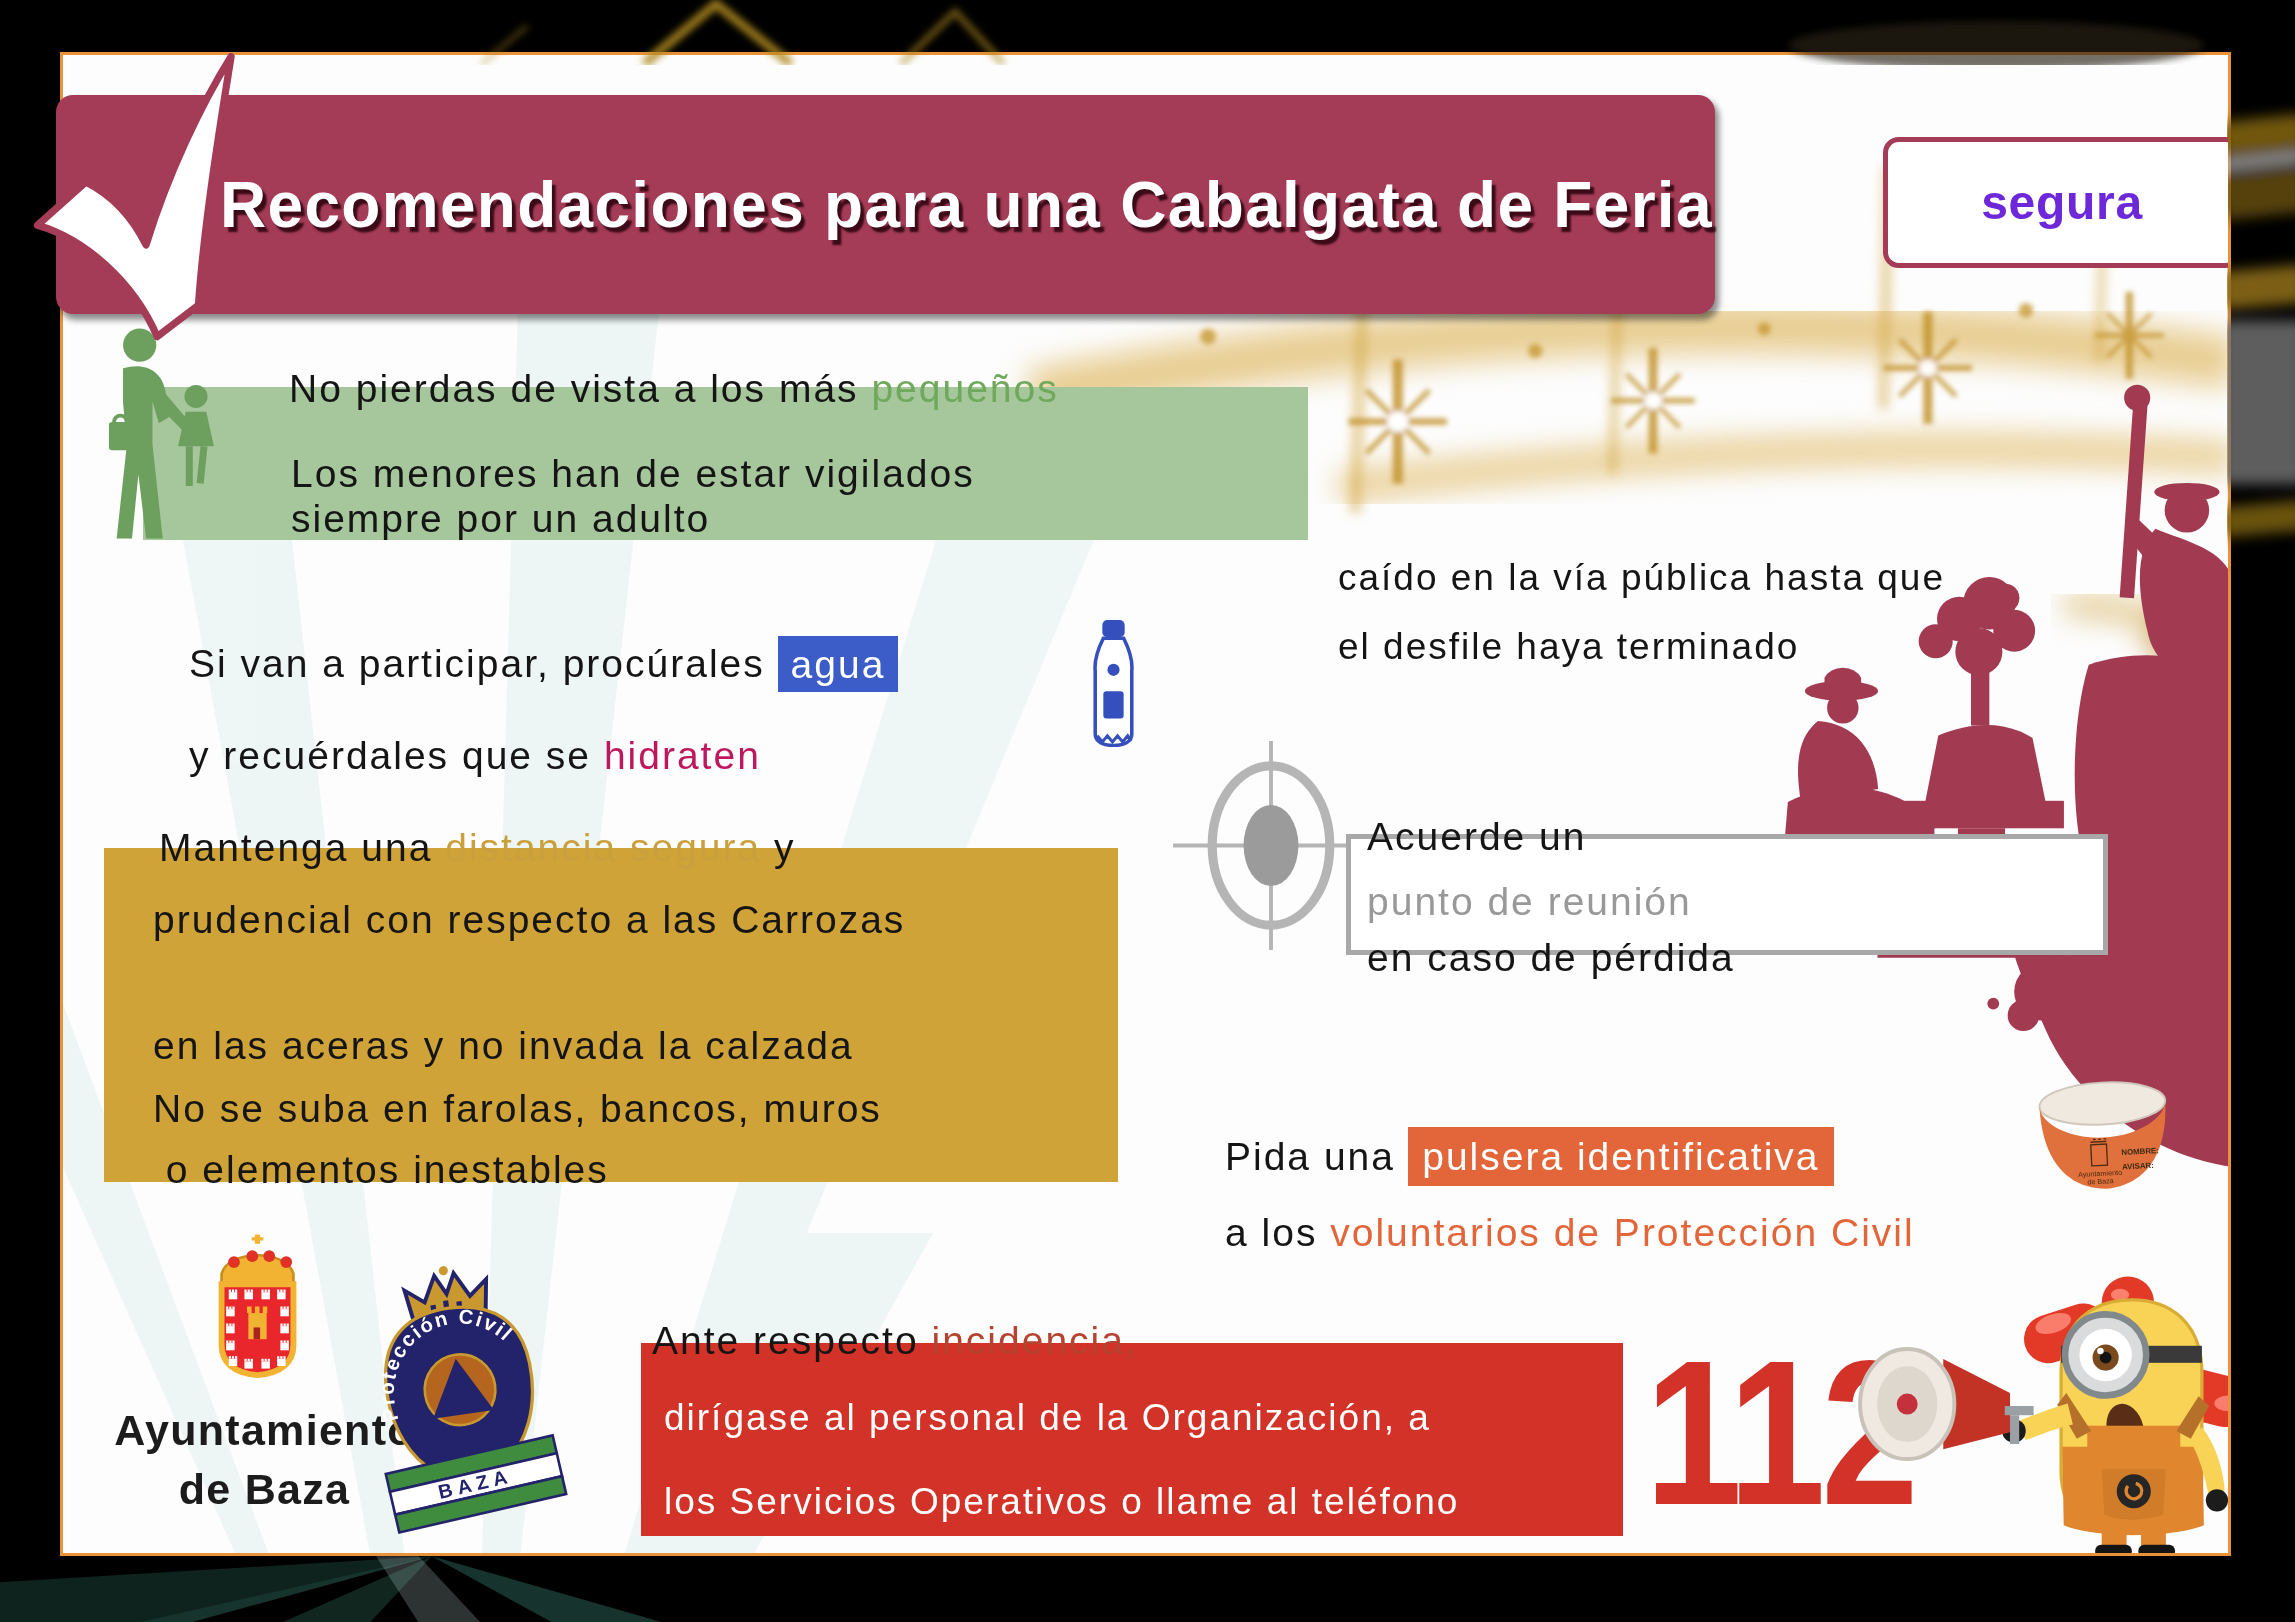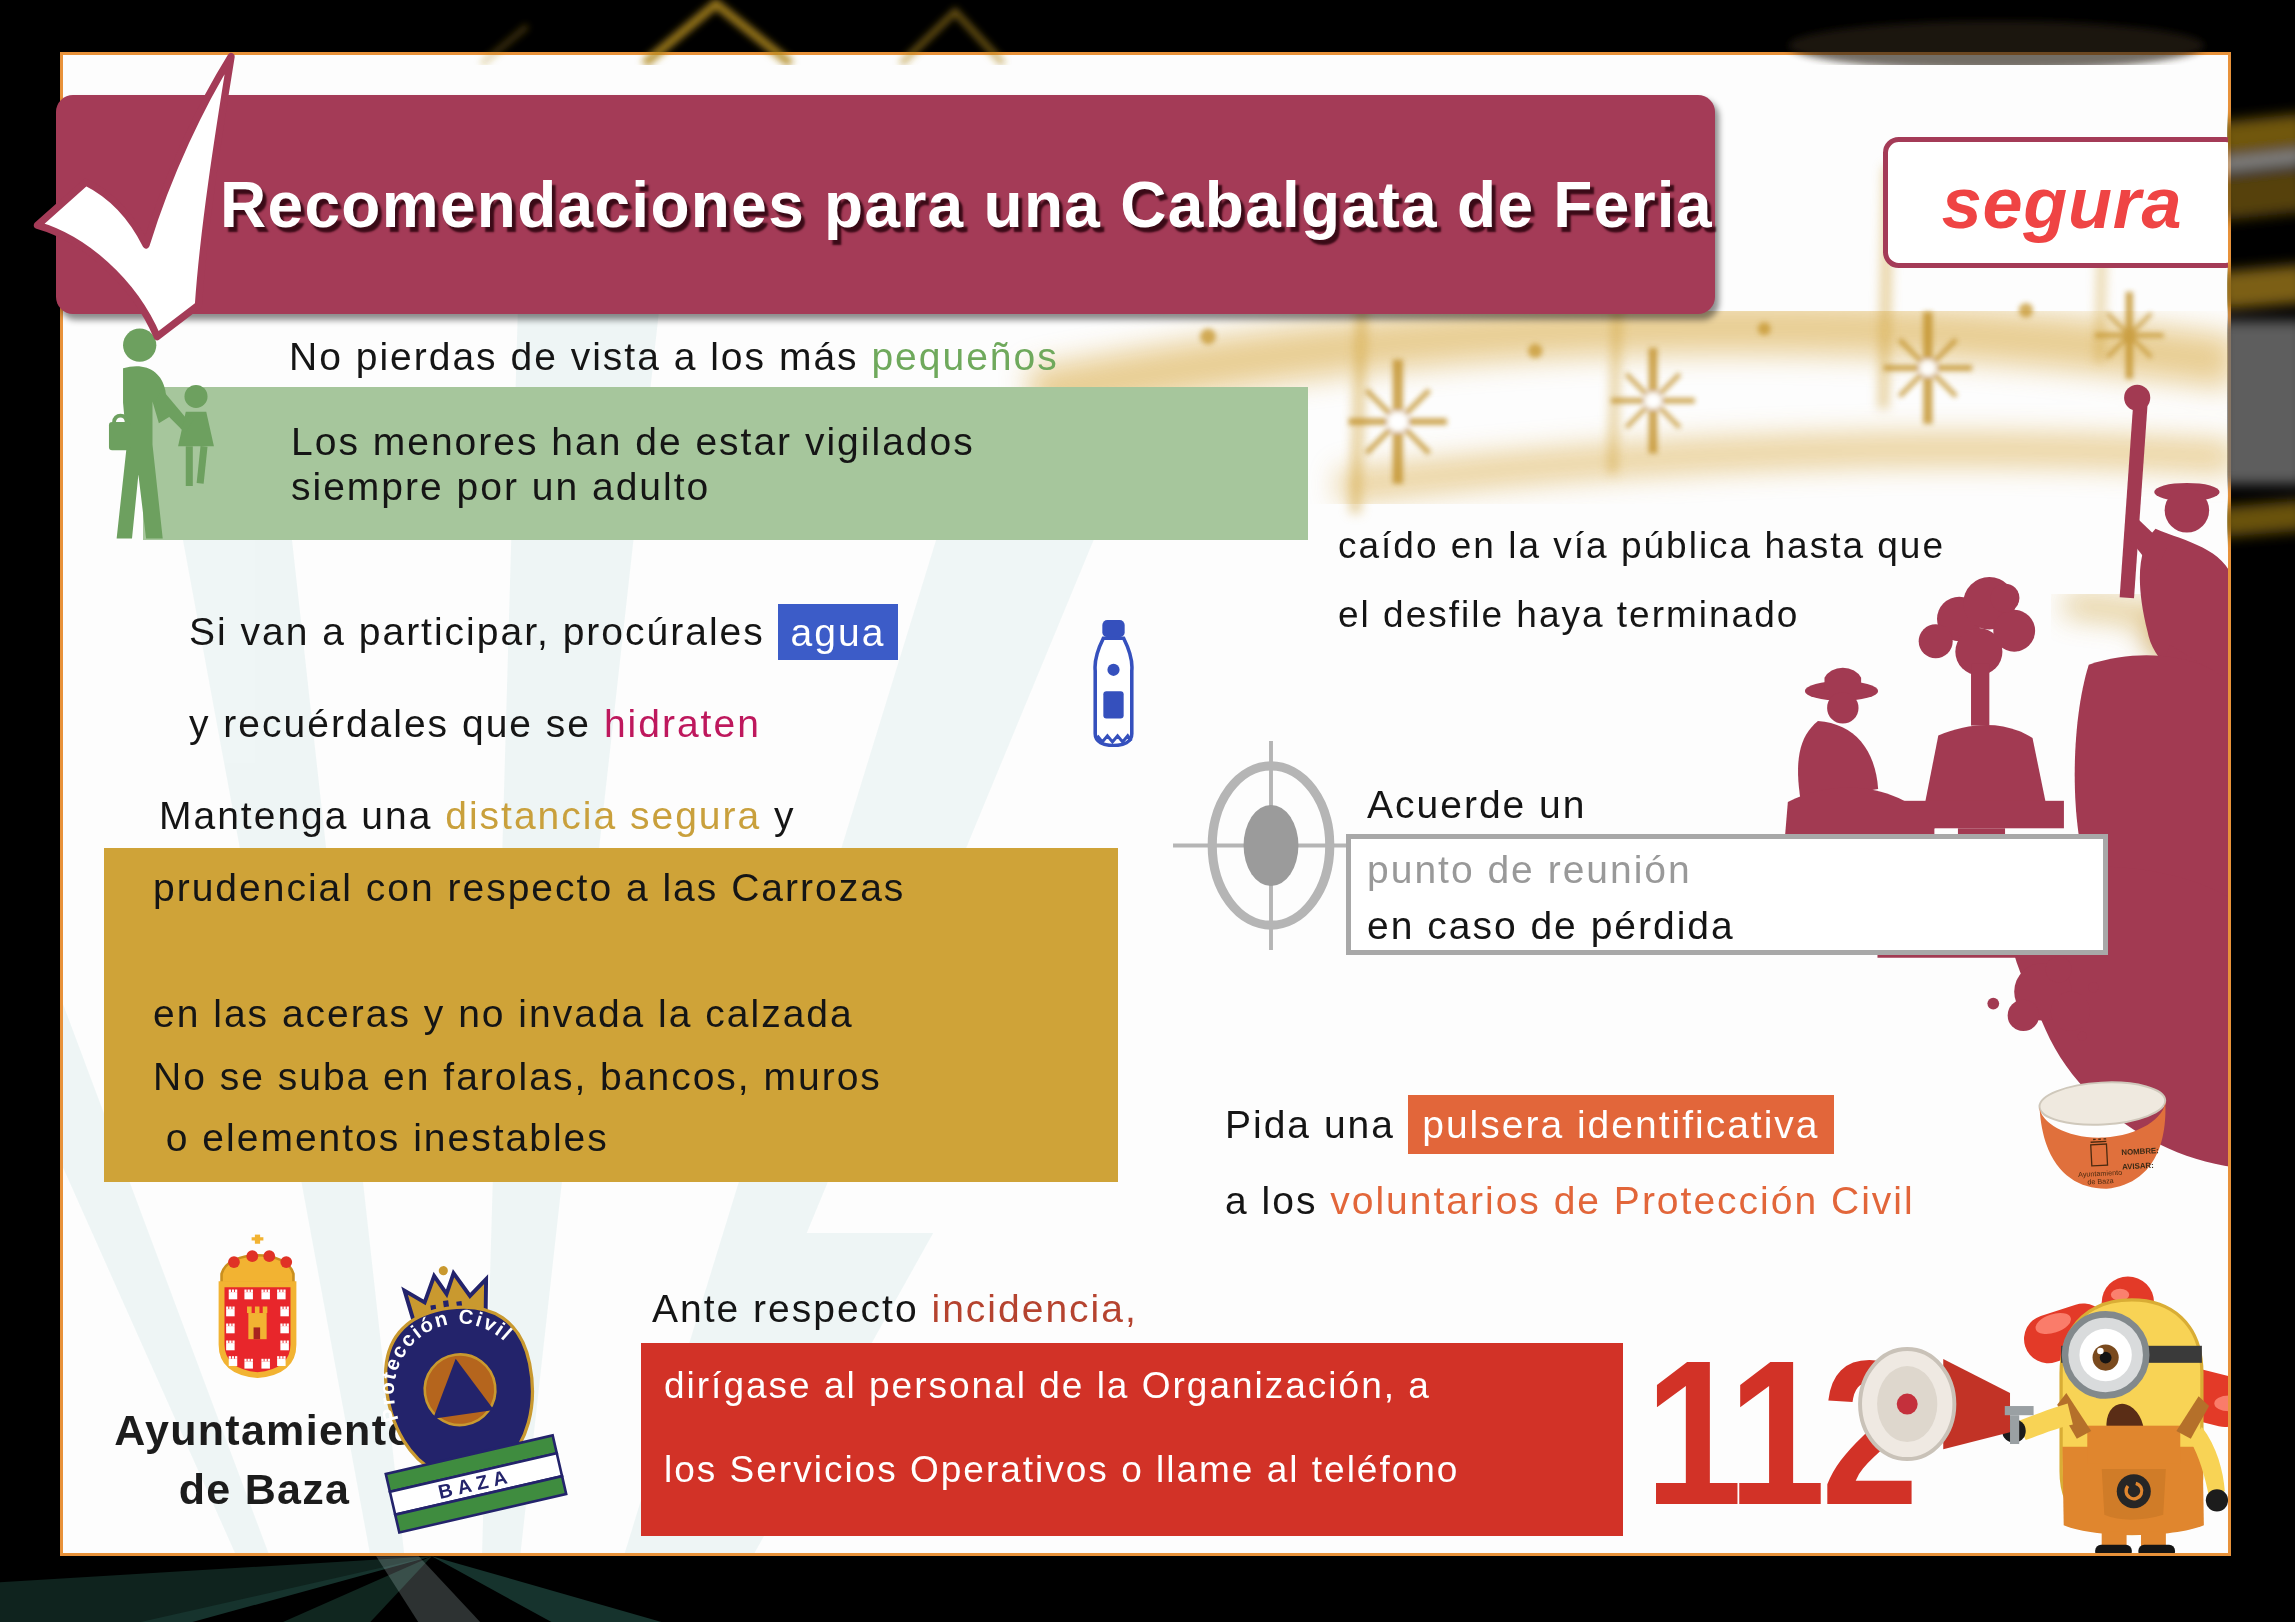--- a/index.html
+++ b/index.html
@@ -11,23 +11,23 @@
   
   .banner{position:absolute;left:56px;top:95px;width:1659px;height:219px;
           background:#a43b57;border-radius:17px;z-index:5;
           display:flex;align-items:center;box-shadow:3.9px 5.2px 6.5px rgba(0,0,0,.45);}
   .banner .title{padding-left:164px;font-size:64px;font-weight:700;letter-spacing:1.3px;
           color:#fff;text-shadow:3.9px 4.6px 2px rgba(40,2,12,.85);white-space:nowrap;}
   .check{position:absolute;left:23px;top:34px;z-index:6;}
   .segura-box{position:absolute;left:1820px;top:82px;width:348px;height:121px;
           background:#fff;border:5.9px solid #a43b57;border-radius:15.7px;z-index:4;
           display:flex;align-items:center;justify-content:center;}
-  .segura-box span{font-size:72px;font-weight:700;font-style:italic;color:#ef4444;letter-spacing:0.7px;}
+  .segura-box span{font-size:48px;font-weight:700;color:#6d28d9;letter-spacing:0.7px;}
   
-  .t{position:absolute;white-space:pre;font-size:39px;color:#151515;letter-spacing:2px;z-index:3;}
+  .t{position:absolute;white-space:pre;font-size:39px;color:#151515;letter-spacing:2px;z-index:3;margin-top:32px;}
   .t56{font-size:37px;}
   .hl-blue{background:#3c5cc8;color:#fff;padding:6.5px 13px;}
   .hl-teal{background:#2fa9a4;color:#111;padding:6.5px 10.5px;}
   .hl-orange{background:#e2663a;color:#fff;padding:7.9px 14.4px;}
   .c-green{color:#6fa95c;}
   .c-blue{color:#be185d;}
   .c-gold{color:#c9a03c;}
   .c-orange{color:#e2663a;}
   .c-brick{color:#b5432f;}
   .c-gray{color:#999;}

